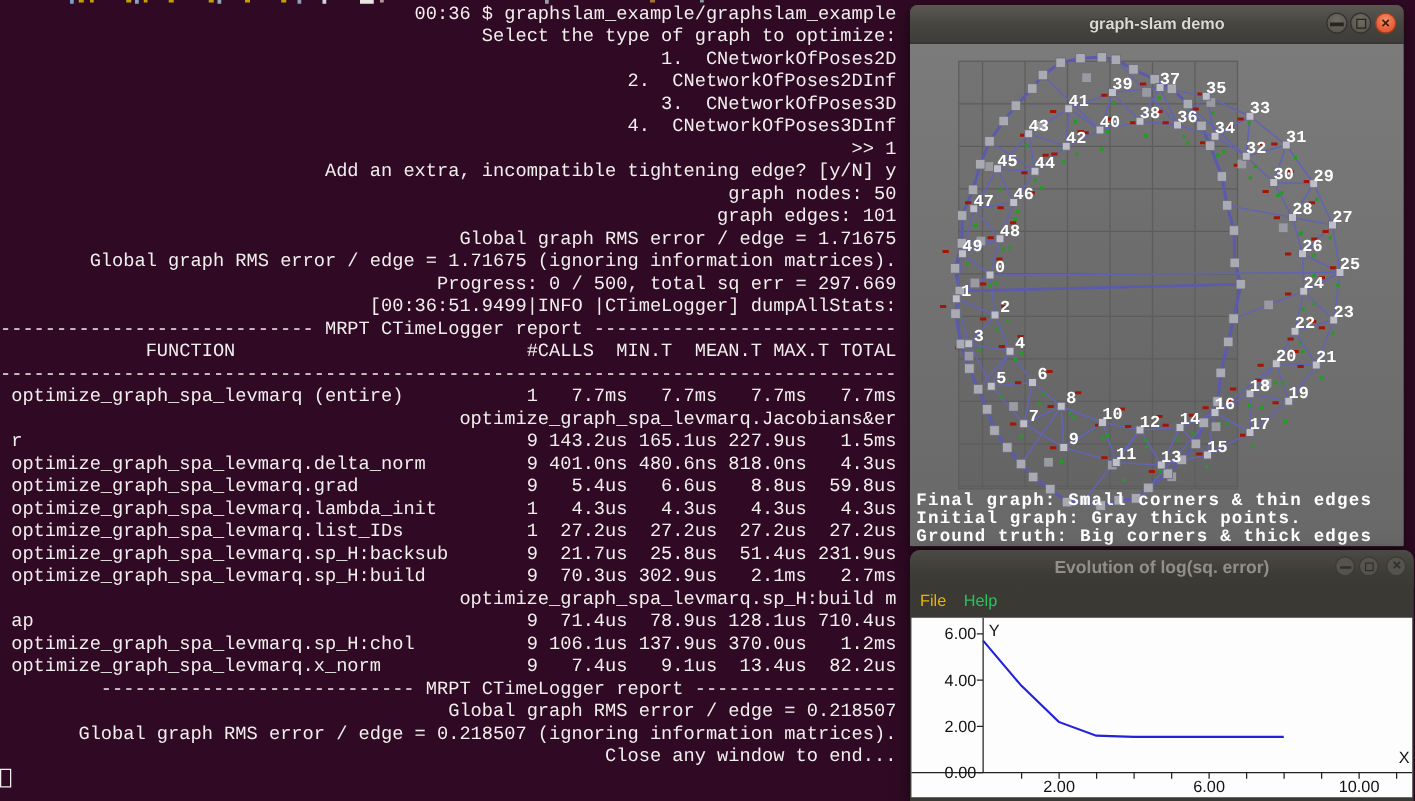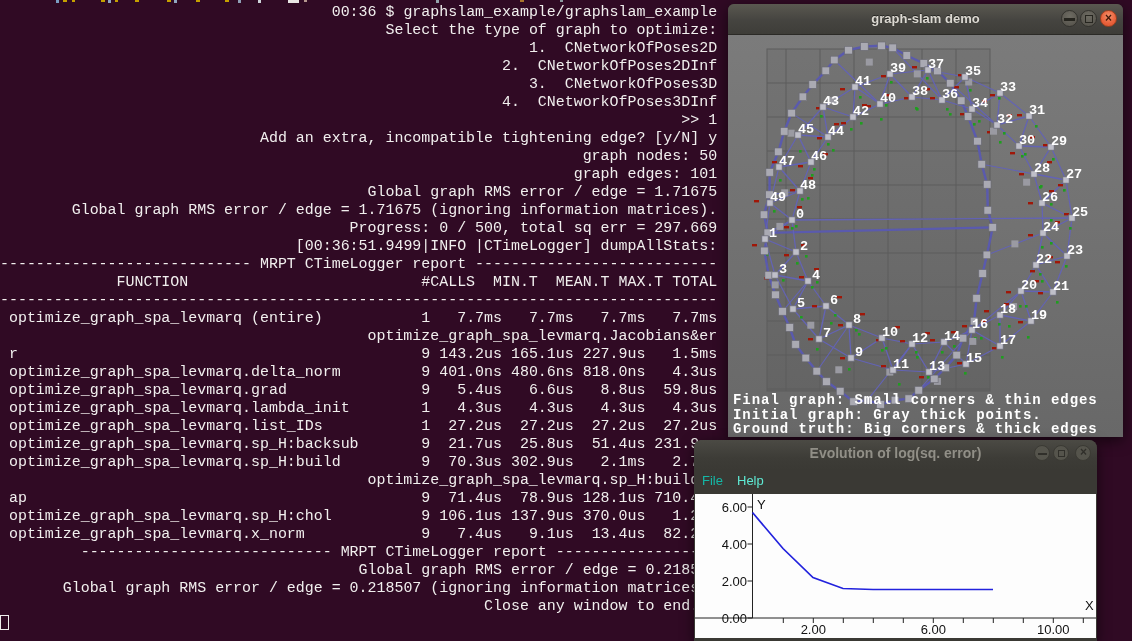--- a/index.html
+++ b/index.html
@@ -539,32 +539,32 @@
 <text x="80" y="153.6" text-anchor="middle" font-family="Liberation Mono" font-size="13.5" font-weight="bold" fill="#ffffff">48</text>
 <text x="50" y="165.6" text-anchor="middle" font-family="Liberation Mono" font-size="13.5" font-weight="bold" fill="#ffffff">49</text>
     <g font-family="Liberation Mono" font-size="14" font-weight="bold" fill="#ffffff" letter-spacing="0.95">
       <text x="5" y="369">Final graph: Small corners &amp; thin edges</text>
       <text x="5" y="383.5">Initial graph: Gray thick points.</text>
       <text x="5" y="398">Ground truth: Big corners &amp; thick edges</text>
     </g>
   </svg>
 </div>
 
-<div class="win" style="left:694px;top:440px;width:403px;height:201px;border-radius:8px 8px 0 0;background:#3a3934;">
+<div class="win" style="left:728px;top:440px;width:403px;height:201px;border-radius:8px 8px 0 0;background:#3a3934;">
   <div class="tbar" style="height:30px;border-radius:8px 8px 0 0;background:linear-gradient(#4b4a44,#3d3c37 60%,#3a3934);border-bottom:none;">
     <div class="title" style="margin-top:5px;color:#918f87;font-size:14px;">Evolution of log(sq. error)</div>
     <div class="btn" style="left:340px;top:5px;width:16px;height:16px;background:#55544c;border:1px solid #3b3a34;"></div>
     <div style="position:absolute;left:344px;top:12.5px;width:9px;height:2px;background:#302f2a;"></div>
     <div class="btn" style="left:359px;top:5px;width:16px;height:16px;background:#55544c;border:1px solid #3b3a34;"></div>
     <div style="position:absolute;left:364px;top:10px;width:7px;height:7px;border:1.5px solid #302f2a;"></div>
     <div class="btn" style="left:381px;top:5px;width:16px;height:16px;background:#55544c;border:1px solid #3b3a34;"></div>
     <div style="position:absolute;left:384px;top:7px;width:11px;height:11px;color:#302f2a;font:bold 12px/11px 'Liberation Sans';text-align:center;">×</div>
   </div>
-  <div style="position:absolute;left:8px;top:33px;font:13px 'Liberation Sans';color:#14b8a6;text-align:center;">File</div>
-  <div style="position:absolute;left:43px;top:33px;font:13px 'Liberation Sans';color:#5eead4;">Help</div>
+  <div style="position:absolute;left:8px;top:33px;font:13px 'Liberation Sans';color:#eab308;text-align:center;">File</div>
+  <div style="position:absolute;left:43px;top:33px;font:13px 'Liberation Sans';color:#22c55e;">Help</div>
   <svg style="position:absolute;left:1px;top:53.5px;" width="401" height="144">
     <rect x="0" y="0" width="401" height="144" fill="#fdfdfd"></rect>
     <line x1="57.5" y1="0" x2="57.5" y2="124" stroke="#222" stroke-width="1"></line>
     <line x1="0" y1="124" x2="401" y2="124" stroke="#222" stroke-width="1"></line>
     <line x1="52.5" y1="13" x2="57.5" y2="13" stroke="#222" stroke-width="1"></line>
       <line x1="52.5" y1="50" x2="57.5" y2="50" stroke="#222" stroke-width="1"></line>
       <line x1="52.5" y1="87" x2="57.5" y2="87" stroke="#222" stroke-width="1"></line>
       <line x1="52.5" y1="124" x2="57.5" y2="124" stroke="#222" stroke-width="1"></line>
     <line x1="88.3" y1="124" x2="88.3" y2="129" stroke="#222" stroke-width="1"></line>
       <line x1="118.3" y1="124" x2="118.3" y2="129" stroke="#222" stroke-width="1"></line>

